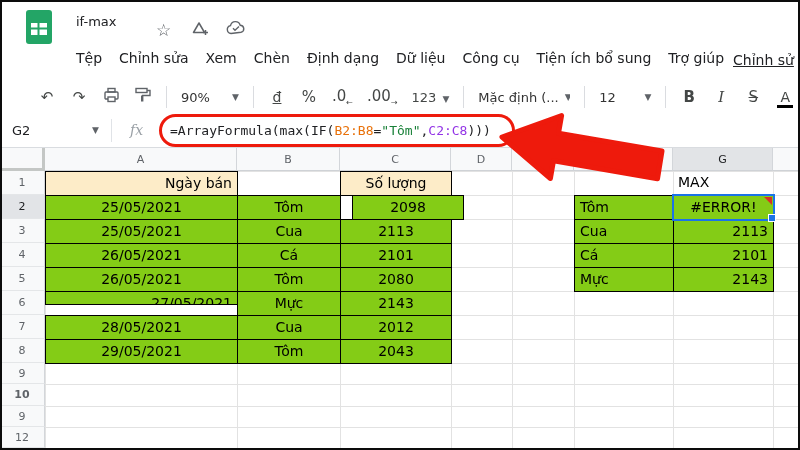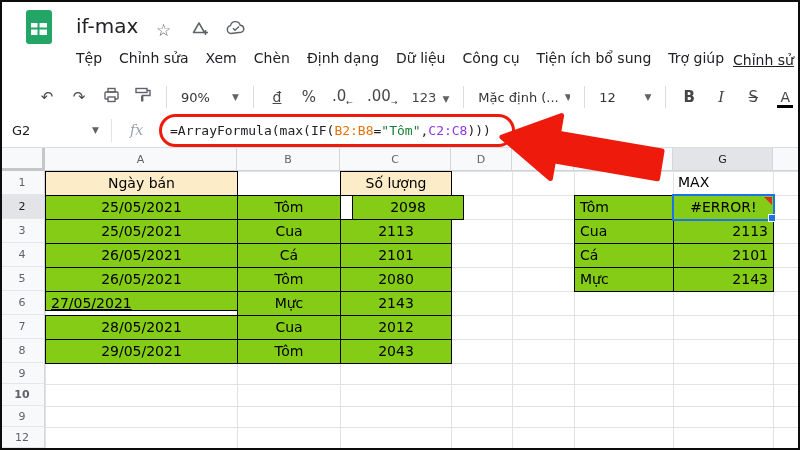--- a/index.html
+++ b/index.html
@@ -6,21 +6,21 @@
   html,body { margin:0; padding:0; }
   body {
     width:800px; height:450px; position:relative; overflow:hidden;
     background:#fff; font-family:"DejaVu Sans","Liberation Sans",sans-serif;
     color:#202124; -webkit-font-smoothing:antialiased;
   }
   #frame { position:absolute; inset:0; border:2px solid #0c0c0c; z-index:40; pointer-events:none; }
 
   
   #logo { position:absolute; left:26px; top:10px; }
-  #doc-title { position:absolute; left:76px; top:14px; font-size:20px; color:#202124; }
+  #doc-title { position:absolute; left:76px; top:14px; font-size:13px; color:#202124; }
   .hdr-ic { position:absolute; top:20px; color:#5f6368; }
   #star-ic { left:156px; font-size:17px; }
   #move-ic { left:191px; }
   #cloud-ic { left:226px; }
 
   
   #menu-bar { position:absolute; left:76px; top:50px; display:flex; gap:17px; font-size:14px; color:#202124; }
   #menu-bar span { cursor:default; white-space:nowrap; }
   #last-edit { position:absolute; left:733px; top:52px; font-size:14px; color:#202124;
                text-decoration:underline; white-space:nowrap; }
@@ -211,35 +211,35 @@
     <div class="rowhdr" style="left: 0px; top: 219px; width: 45px; height: 24px;">3</div>
     <div class="rowhdr" style="left: 0px; top: 243px; width: 45px; height: 24px;">4</div>
     <div class="rowhdr" style="left: 0px; top: 267px; width: 45px; height: 24px;">5</div>
     <div class="rowhdr" style="left: 0px; top: 291px; width: 45px; height: 24px;">6</div>
     <div class="rowhdr" style="left: 0px; top: 315px; width: 45px; height: 24px;">7</div>
     <div class="rowhdr" style="left: 0px; top: 339px; width: 45px; height: 24px;">8</div>
     <div class="rowhdr" style="left: 0px; top: 363px; width: 45px; height: 21px;">9</div>
     <div class="rowhdr" style="left: 0px; top: 384px; width: 45px; height: 22px; font-weight: bold;">10</div>
     <div class="rowhdr" style="left: 0px; top: 406px; width: 45px; height: 21px;">9</div>
     <div class="rowhdr" style="left: 0px; top: 427px; width: 45px; height: 21px;">12</div>
-    <div class="cell blk" style="left: 45px; top: 171px; width: 193px; height: 25px; line-height: 23px; text-align: center; background: rgb(253, 236, 200);">Ngày bán</div>
+    <div class="cell blk" style="left: 45px; top: 171px; width: 193px; height: 25px; line-height: 23px; text-align: right; background: rgb(253, 236, 200);">Ngày bán</div>
     <div class="cell blk" style="left: 340px; top: 171px; width: 112px; height: 25px; line-height: 23px; text-align: center; background: rgb(253, 236, 200);">Số lượng</div>
     <div class="cell blk" style="left: 45px; top: 195px; width: 193px; height: 25px; line-height: 23px; text-align: center;">25/05/2021</div>
     <div class="cell blk" style="left: 237px; top: 195px; width: 104px; height: 25px; line-height: 23px; text-align: center;">Tôm</div>
     <div class="cell blk" style="left: 352px; top: 195px; width: 112px; height: 25px; line-height: 23px; text-align: center;">2098</div>
     <div class="cell blk" style="left: 45px; top: 219px; width: 193px; height: 25px; line-height: 23px; text-align: center;">25/05/2021</div>
     <div class="cell blk" style="left: 237px; top: 219px; width: 104px; height: 25px; line-height: 23px; text-align: center;">Cua</div>
     <div class="cell blk" style="left: 340px; top: 219px; width: 112px; height: 25px; line-height: 23px; text-align: center;">2113</div>
     <div class="cell blk" style="left: 45px; top: 243px; width: 193px; height: 25px; line-height: 23px; text-align: center;">26/05/2021</div>
     <div class="cell blk" style="left: 237px; top: 243px; width: 104px; height: 25px; line-height: 23px; text-align: center;">Cá</div>
     <div class="cell blk" style="left: 340px; top: 243px; width: 112px; height: 25px; line-height: 23px; text-align: center;">2101</div>
     <div class="cell blk" style="left: 45px; top: 267px; width: 193px; height: 25px; line-height: 23px; text-align: center;">26/05/2021</div>
     <div class="cell blk" style="left: 237px; top: 267px; width: 104px; height: 25px; line-height: 23px; text-align: center;">Tôm</div>
     <div class="cell blk" style="left: 340px; top: 267px; width: 112px; height: 25px; line-height: 23px; text-align: center;">2080</div>
-    <div class="cell blk" style="left: 45px; top: 291px; width: 193px; height: 20px; line-height: 23px; text-align: left; text-decoration: underline;">27/05/2021</div>
+    <div class="cell blk" style="left: 45px; top: 291px; width: 193px; height: 14px; line-height: 23px; text-align: right;">27/05/2021</div>
     <div class="cell blk" style="left: 237px; top: 291px; width: 104px; height: 25px; line-height: 23px; text-align: center;">Mực</div>
     <div class="cell blk" style="left: 340px; top: 291px; width: 112px; height: 25px; line-height: 23px; text-align: center;">2143</div>
     <div class="cell blk" style="left: 45px; top: 315px; width: 193px; height: 25px; line-height: 23px; text-align: center;">28/05/2021</div>
     <div class="cell blk" style="left: 237px; top: 315px; width: 104px; height: 25px; line-height: 23px; text-align: center;">Cua</div>
     <div class="cell blk" style="left: 340px; top: 315px; width: 112px; height: 25px; line-height: 23px; text-align: center;">2012</div>
     <div class="cell blk" style="left: 45px; top: 339px; width: 193px; height: 25px; line-height: 23px; text-align: center;">29/05/2021</div>
     <div class="cell blk" style="left: 237px; top: 339px; width: 104px; height: 25px; line-height: 23px; text-align: center;">Tôm</div>
     <div class="cell blk" style="left: 340px; top: 339px; width: 112px; height: 25px; line-height: 23px; text-align: center;">2043</div>
     <div class="cell" style="left: 673px; top: 171px; width: 101px; height: 25px; line-height: 23px; text-align: left;">MAX</div>
     <div class="cell blk" style="left: 574px; top: 195px; width: 100px; height: 25px; line-height: 23px; text-align: left;">Tôm</div>

